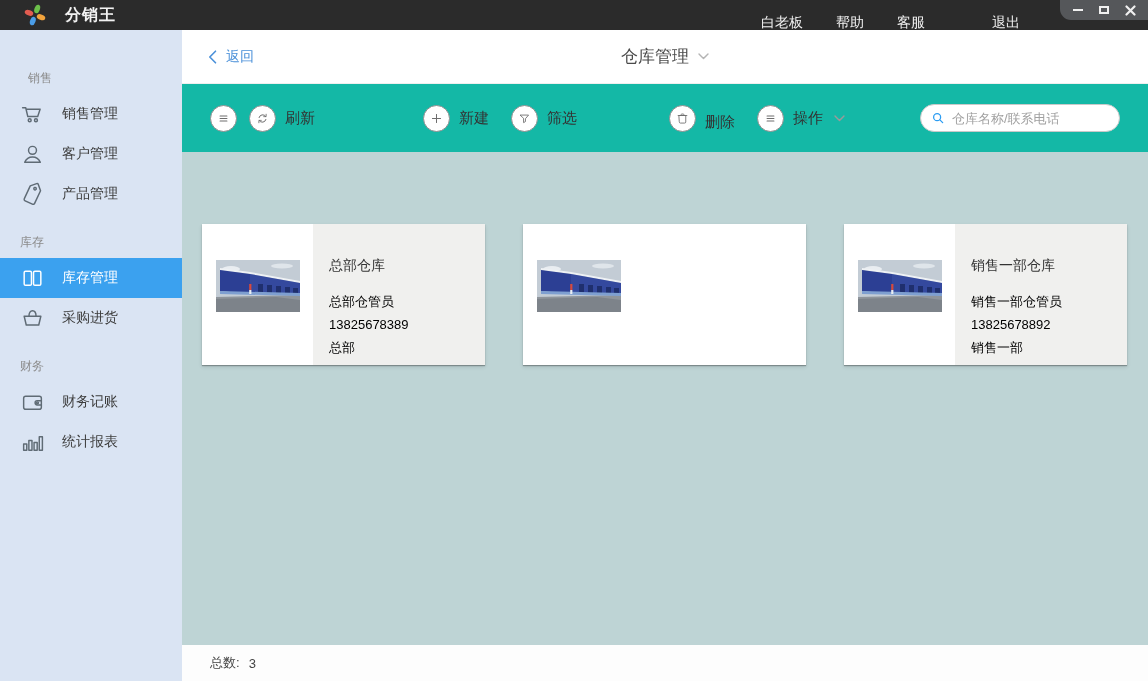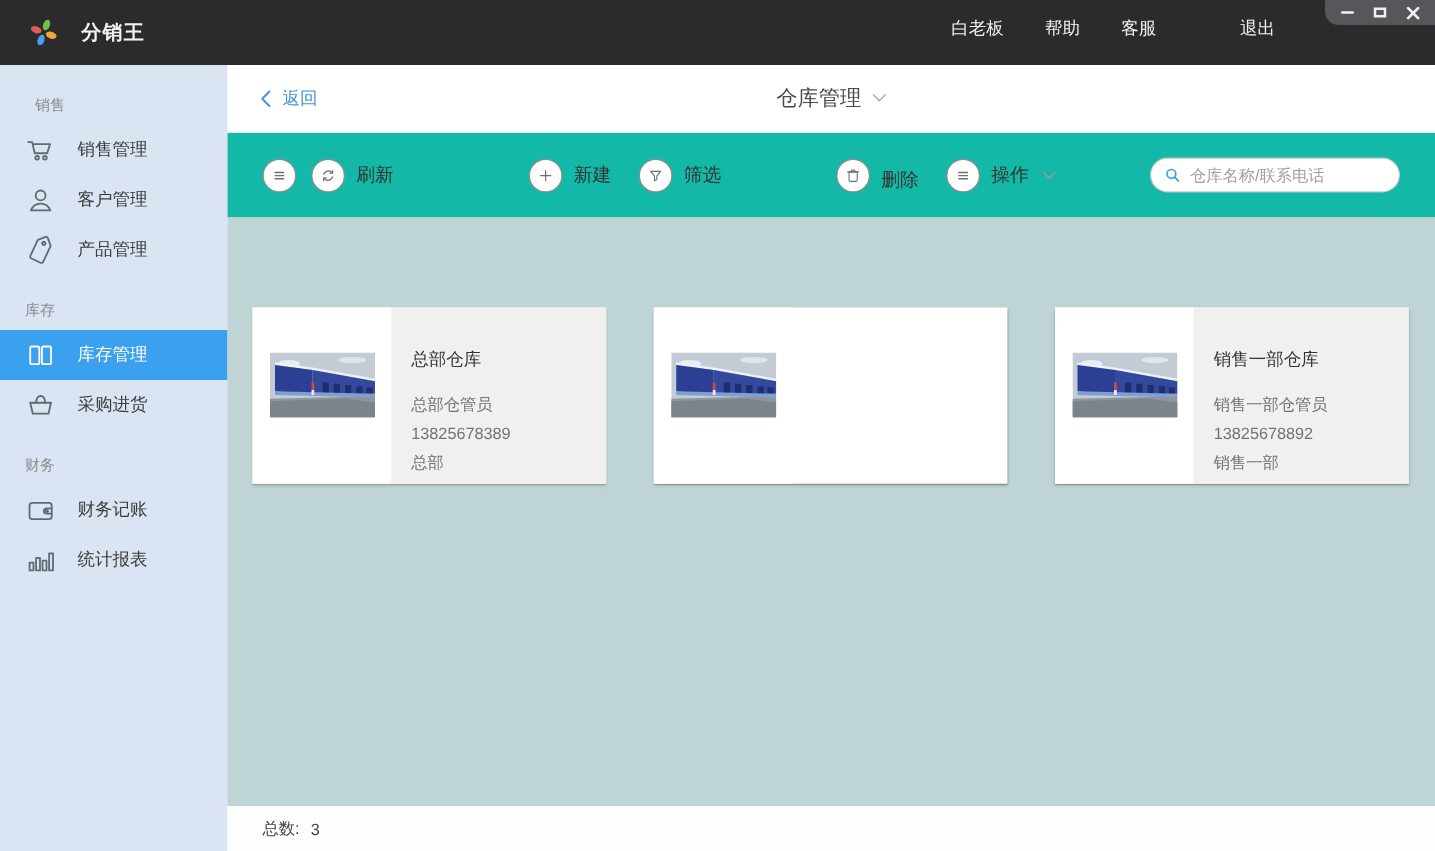--- a/index.html
+++ b/index.html
@@ -1,21 +1,21 @@
 <!DOCTYPE html>
 <html><head>
 <meta charset="utf-8">
 <style>
   * { margin:0; padding:0; box-sizing:border-box; }
   html,body { width:1148px; height:681px; overflow:hidden;
     font-family:"Liberation Sans","DejaVu Sans",sans-serif; }
   .app { width:1148px; height:681px; display:flex; flex-direction:column; background:#fff; }
 
   
-  .topbar { height:52px; background:#2b2b2b; position:relative; display:flex; align-items:center;
+  .topbar { height:30px; background:#2b2b2b; position:relative; display:flex; align-items:center;
     color:#f2f2f2; flex:none; }
   .logo { margin-left:20px; width:30px; height:30px; }
   .app-title { margin-left:15px; font-size:16px; font-weight:bold; letter-spacing:1px; }
   .topnav { position:absolute; right:128px; top:0; height:45px; display:flex; align-items:center;
     gap:33px; font-size:14px; }
   .topnav .nav-item { cursor:pointer; }
   .topnav .exit { margin-left:34px; }
   .win-controls { position:absolute; top:0; right:0; width:88px; height:20px; background:#55575a;
     border-bottom-left-radius:11px; display:flex; align-items:center; justify-content:flex-end;
     padding-right:5px; }
@@ -24,21 +24,21 @@
   .glyph-min { width:10px; height:2px; background:#f0f0f0; display:block; }
   .glyph-max { width:10px; height:8px; border:2px solid #f0f0f0; display:block; }
 
   
   .body { flex:1; display:flex; min-height:0; }
 
   
   .sidebar { width:182px; background:#dae4f3; flex:none; }
   .side-section-label { margin:18px 0 6px; padding-left:20px; font-size:12px; color:#8b8b8b;
     line-height:20px; }
-  .side-section-label.first { margin-top:22px;padding-left:28px; }
+  .side-section-label.first { margin-top:38px;padding-left:28px; }
   .side-item { height:40px; display:flex; align-items:center; padding-left:20px; gap:17px;
     font-size:14px; color:#3d3d3d; cursor:pointer; }
   .side-item svg { width:25px; height:25px; color:#5f6b75; flex:none; }
   .side-item.active { background:#3ba1ef; color:#fff; }
   .side-item.active svg { color:#fff; }
 
   
   .main { flex:1; display:flex; flex-direction:column; min-width:0; }
   .page-header { height:54px; background:#fff; position:relative; display:flex; align-items:center;
     border-bottom:1px solid #efefef; flex:none; }
@@ -72,21 +72,21 @@
   
   .content { flex:1; background:#bed4d5; padding:72px 0 0 20px; display:flex;
     align-items:flex-start; gap:38px; min-height:0; }
   .card { width:283px; height:141px; background:#fff; display:flex; cursor:pointer;
     box-shadow:0 1px 1px rgba(0,0,0,.28), 0 2px 4px rgba(0,0,0,.12); flex:none; }
   .card-photo { width:111px; flex:none; display:flex; justify-content:center; padding-top:36px;
     background:#fff; }
   .card-photo svg { width:84px; height:52px; display:block; }
   .card-info { flex:1; background:#f0f0ee; padding:33px 8px 0 16px; min-width:0; }
   .card-name { font-size:14px; color:#333; margin-bottom:15px; }
-  .card-line { font-size:13px; color:#737373; line-height:23px; }
+  .card-line { font-size:13px; color:#000000; line-height:23px; }
 
   
   .footer { height:36px; background:#fdfdfd; display:flex; align-items:center; padding-left:28px;
     font-size:13px; color:#444; gap:9px; flex:none; }
 </style>
 </head>
 <body>
 
 <div class="app">
 

